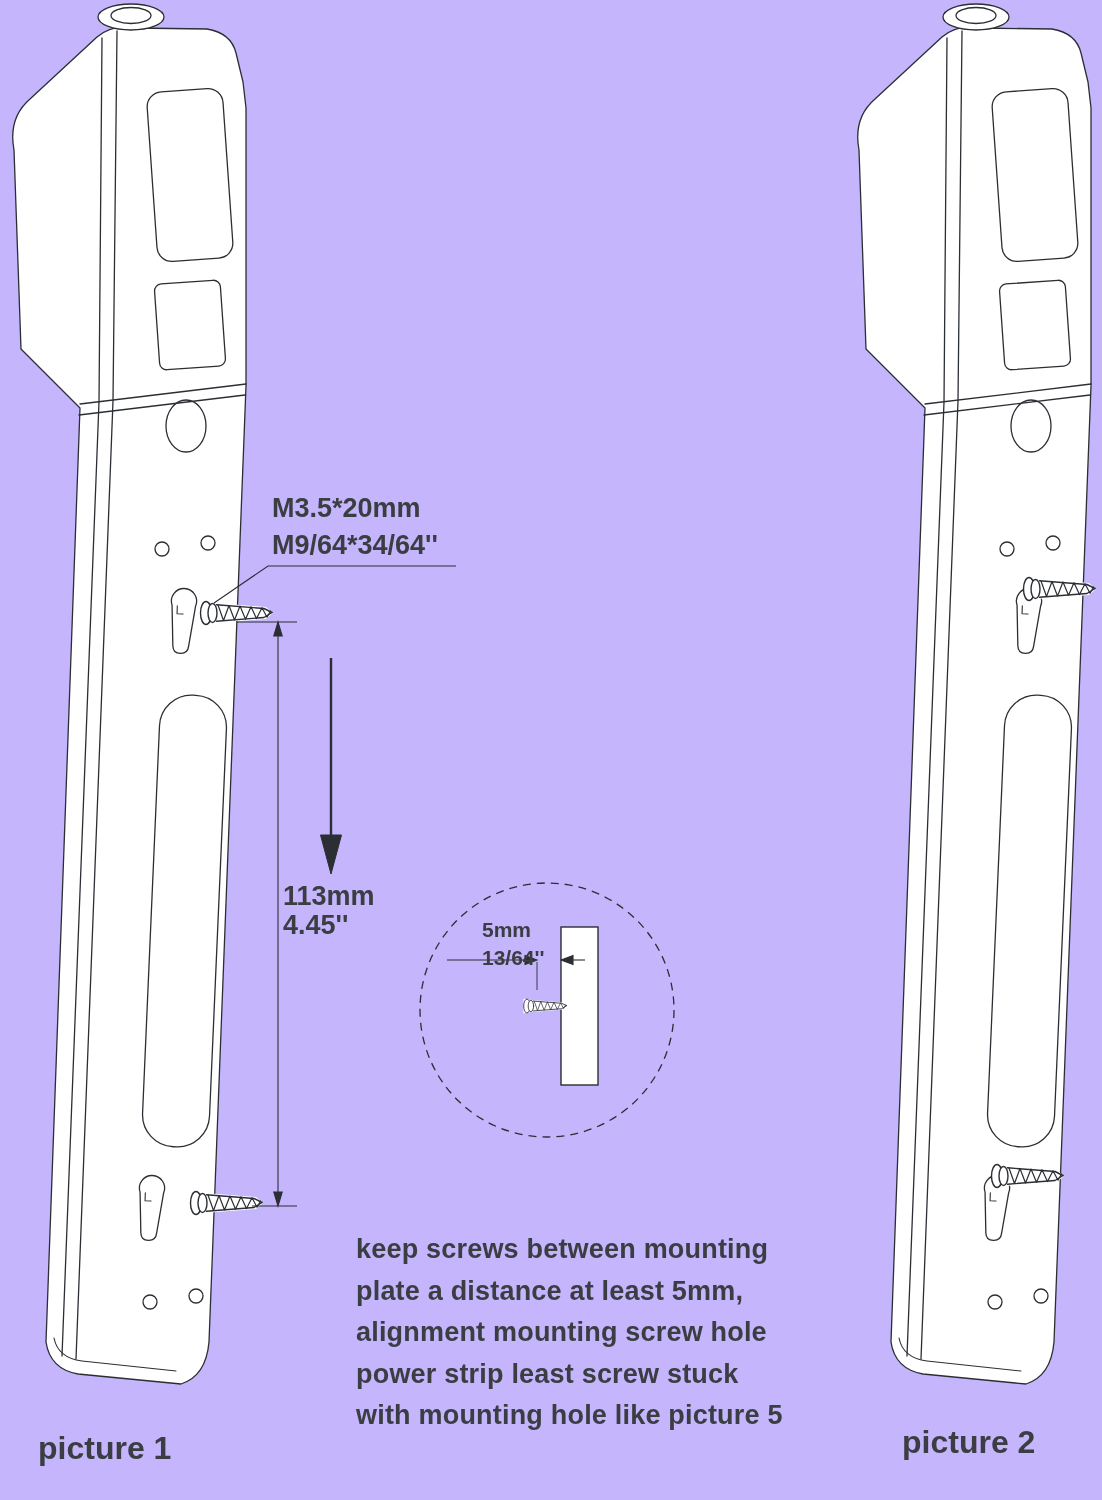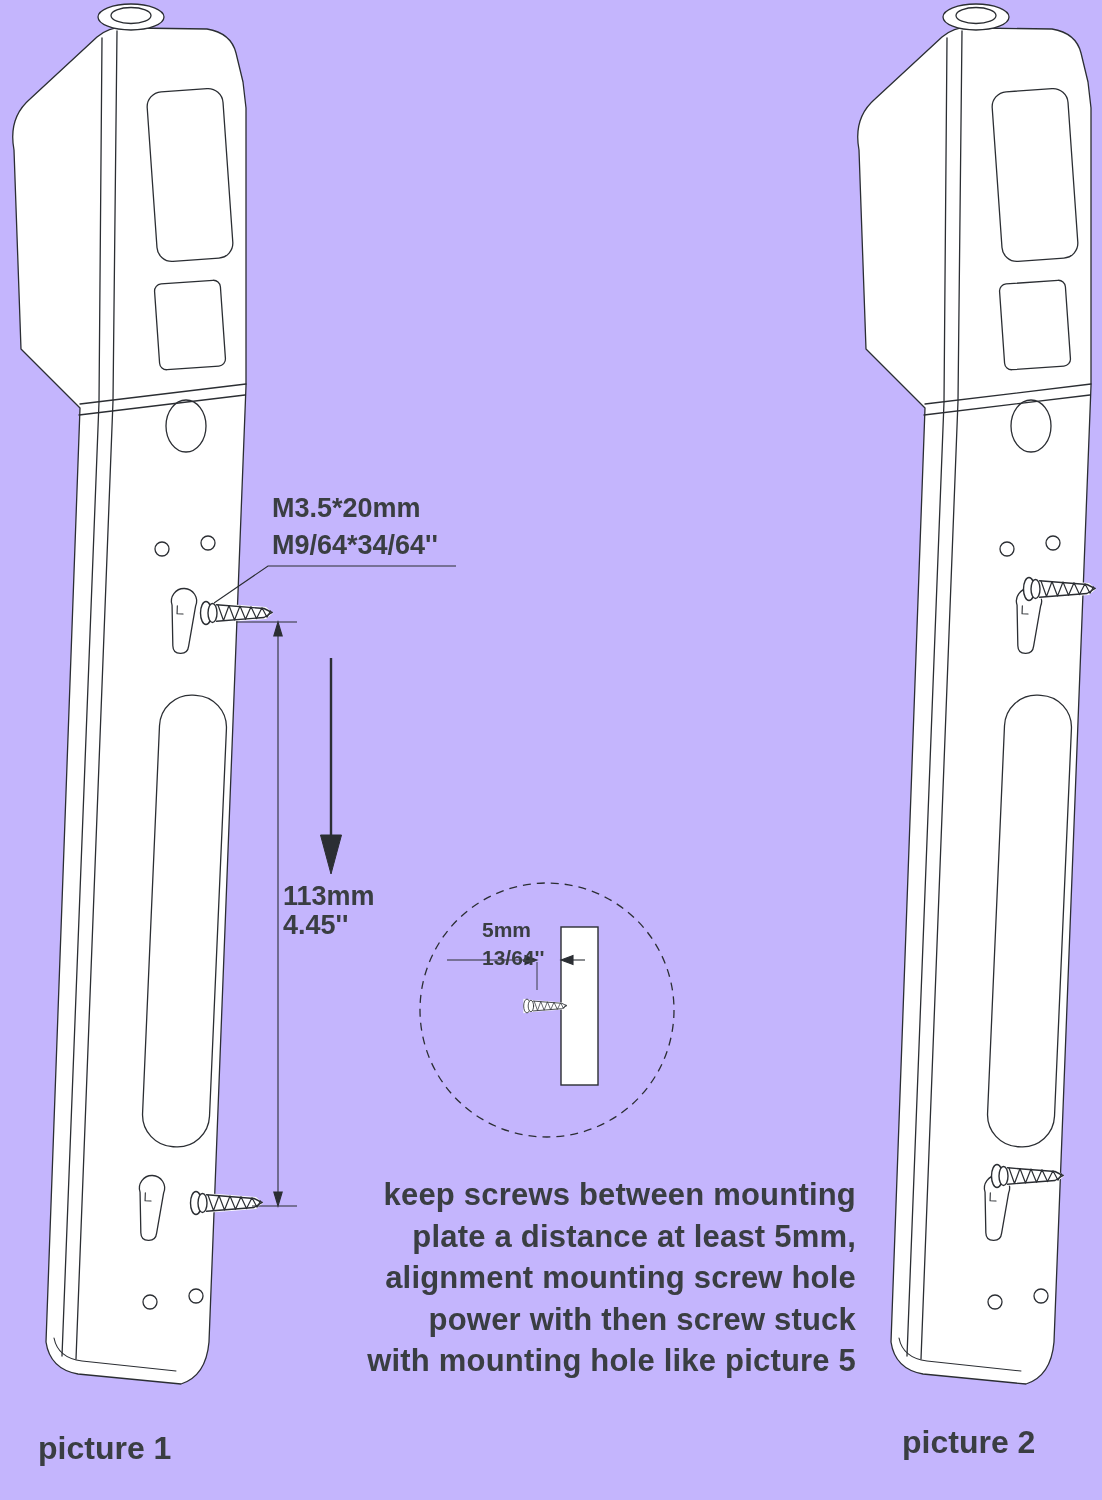--- a/index.html
+++ b/index.html
@@ -11,22 +11,22 @@
     color:#3a3e42;
     overflow:hidden;
     font-weight:bold;
   }
   svg.layer{position:absolute;display:block;}
   .label{position:absolute;white-space:nowrap;}
   .screw-spec{left:272px;top:490px;font-size:27px;line-height:37px;}
   .dim-vertical{left:283px;top:882px;font-size:27px;line-height:29px;}
   .dim-detail{left:458px;top:916px;font-size:21px;line-height:28px;margin-left:24px;}
   .instructions{
-    position:absolute;left:356px;top:1174px;width:500px;
-    font-size:31px;line-height:41.5px;letter-spacing:0.2px;text-align:right;
+    position:absolute;left:356px;top:1229px;width:500px;
+    font-size:27px;line-height:41.5px;letter-spacing:0.2px;
   }
   .caption{position:absolute;font-size:32px;}
   .caption-left{left:38px;top:1430px;}
   .caption-right{left:892px;top:1424px;margin-left:10px;}
 </style>
 </head>
 <body>
 
 <div class="page">
 
@@ -112,20 +112,20 @@
 
   <div class="label dim-detail">
     <div>5mm</div>
     <div>13/64''</div>
   </div>
 
   <div class="instructions">
     <div>keep screws between mounting</div>
     <div>plate a distance at least 5mm,</div>
     <div>alignment mounting screw hole</div>
-    <div>power with then screw stuck</div>
+    <div>power strip least screw stuck</div>
     <div>with mounting hole like picture 5</div>
   </div>
 
   <div class="caption caption-left">picture 1</div>
   <div class="caption caption-right">picture 2</div>
 
 </div>
 
 </body></html>

